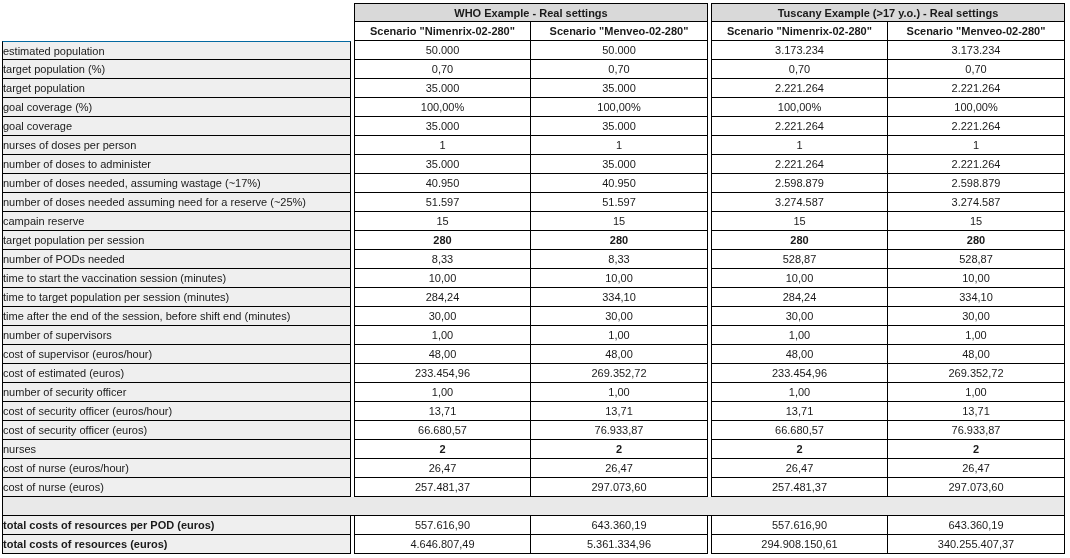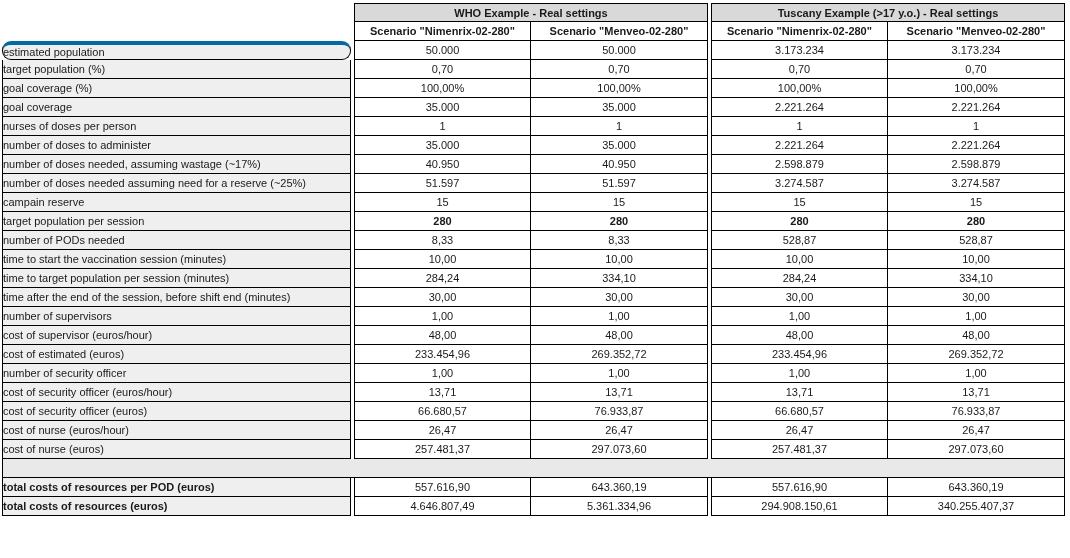--- a/index.html
+++ b/index.html
@@ -53,21 +53,21 @@
   
   td.lbl {
     background: #efefef;
     border-left: 1px solid #000;
     border-right: 1px solid #000;
     border-bottom: 1px solid #000;
     text-align: left;
     padding-left: 4px;
     font-weight: normal;
   }
-  tr.first td.lbl { border-top: 4px solid #0369a1; border-radius: 9px; }
+  tr.first td.lbl { border-top: 1px solid #0369a1; }
   td.gapc { background: #ffffff; border: none; }
   td.val {
     background: #ffffff;
     border-right: 1px solid #000;
     border-bottom: 1px solid #000;
     text-align: center;
   }
   td.val.vl { border-left: 1px solid #000; }
   tr.tall td  { height: 25px; vertical-align: bottom; padding-bottom: 3px; }
   tr.tall2 td { height: 28px; vertical-align: bottom; padding-bottom: 3px; }
@@ -125,20 +125,29 @@
       <tr>
         <td class="lbl">target population (%)</td>
         <td class="gapc"></td>
         <td class="val vl">0,70</td>
         <td class="val">0,70</td>
         <td class="gapc"></td>
         <td class="val vl">0,70</td>
         <td class="val">0,70</td>
       </tr>
       <tr>
+        <td class="lbl">target population</td>
+        <td class="gapc"></td>
+        <td class="val vl">35.000</td>
+        <td class="val">35.000</td>
+        <td class="gapc"></td>
+        <td class="val vl">2.221.264</td>
+        <td class="val">2.221.264</td>
+      </tr>
+      <tr>
         <td class="lbl">goal coverage (%)</td>
         <td class="gapc"></td>
         <td class="val vl">100,00%</td>
         <td class="val">100,00%</td>
         <td class="gapc"></td>
         <td class="val vl">100,00%</td>
         <td class="val">100,00%</td>
       </tr>
       <tr>
         <td class="lbl">goal coverage</td>
@@ -285,20 +294,29 @@
         <td class="val">13,71</td>
       </tr>
       <tr>
         <td class="lbl">cost of security officer (euros)</td>
         <td class="gapc"></td>
         <td class="val vl">66.680,57</td>
         <td class="val">76.933,87</td>
         <td class="gapc"></td>
         <td class="val vl">66.680,57</td>
         <td class="val">76.933,87</td>
+      </tr>
+      <tr class="boldvals">
+        <td class="lbl">nurses</td>
+        <td class="gapc"></td>
+        <td class="val vl">2</td>
+        <td class="val">2</td>
+        <td class="gapc"></td>
+        <td class="val vl">2</td>
+        <td class="val">2</td>
       </tr>
       <tr>
         <td class="lbl">cost of nurse (euros/hour)</td>
         <td class="gapc"></td>
         <td class="val vl">26,47</td>
         <td class="val">26,47</td>
         <td class="gapc"></td>
         <td class="val vl">26,47</td>
         <td class="val">26,47</td>
       </tr>

